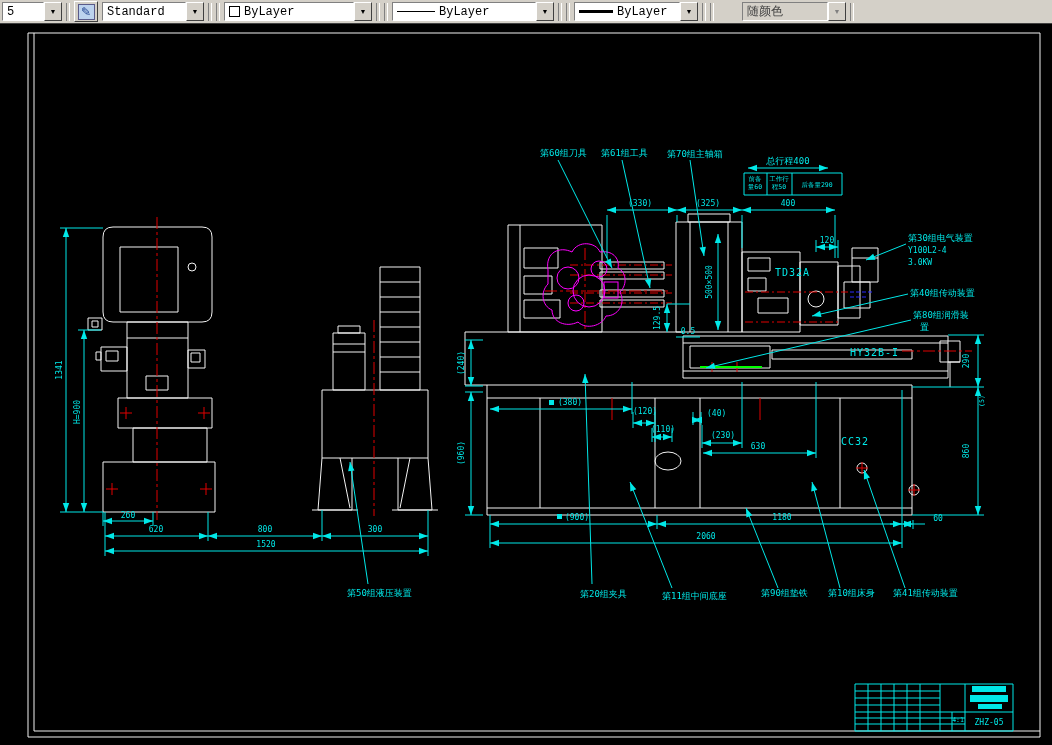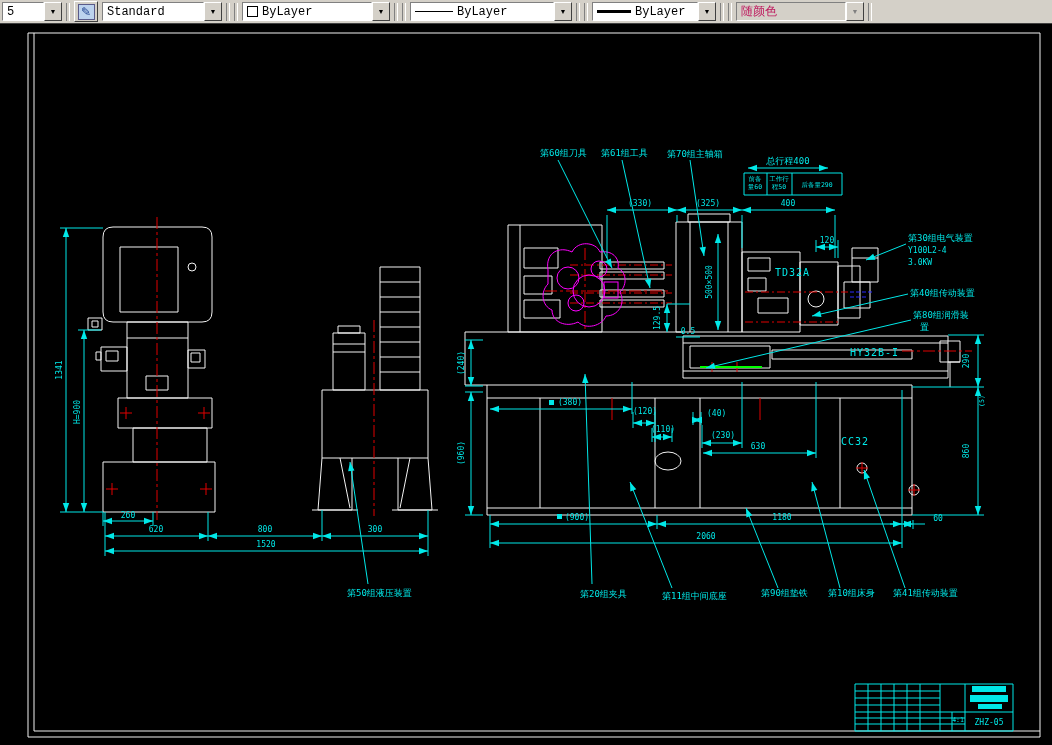--- a/index.html
+++ b/index.html
@@ -2,21 +2,21 @@
 <html><head>
 <meta charset="utf-8">
 <style>
   html,body{margin:0;padding:0;background:#000;width:1052px;height:745px;overflow:hidden;}
   body{font-family:"Liberation Sans",sans-serif;}
   
   .toolbar{height:23px;background:#d4d0c8;display:flex;align-items:center;border-bottom:1px solid #404040;position:relative;}
   .combo{display:flex;height:19px;margin:1px 2px;}
   .combo-field{background:#fff;border:1px solid;border-color:#808080 #fff #fff #808080;display:flex;align-items:center;gap:4px;padding:0 4px;font:12px "Liberation Mono",monospace;color:#000;white-space:nowrap;overflow:hidden;}
   .combo-arrow{width:16px;background:#d4d0c8;border:1px solid;border-color:#fff #404040 #404040 #fff;display:flex;align-items:center;justify-content:center;font-size:7px;color:#000;}
-  .combo.disabled .combo-field{background:#d4d0c8;color:#be185d;border-color:#808080 #fff #fff #808080;}
+  .combo.disabled .combo-field{background:#d4d0c8;color:#404040;border-color:#808080 #fff #fff #808080;margin-left:24px;}
   .combo.disabled .combo-arrow{color:#808080;}
   .tb-sep{width:2px;height:18px;border-left:1px solid #808080;border-right:1px solid #fff;margin:0 2px;}
   .tb-btn{width:22px;height:19px;margin:1px 2px;background:#d4d0c8;border:1px solid;border-color:#fff #404040 #404040 #fff;display:flex;align-items:center;justify-content:center;}
   .tb-btn .glyph{font-size:12px;color:#1a3c8c;background:#bcd2ee;border:1px solid #5a5a8a;width:15px;height:14px;display:flex;align-items:center;justify-content:center;}
   .swatch{width:9px;height:9px;background:#fff;border:1px solid #000;display:inline-block;}
   .lt-thin{width:38px;border-top:1px solid #000;display:inline-block;}
   .lt-thick{width:34px;border-top:3px solid #000;display:inline-block;}
   
   .canvas{position:relative;width:1052px;height:721px;background:#000;}
   svg{position:absolute;top:0;left:0;}
@@ -40,21 +40,21 @@
   <div class="combo" style="width:60px">
     <div class="combo-field" style="flex:1">
         <span>5</span>
       </div>
     <div class="combo-arrow">▼</div>
   </div>
   <div class="tb-sep"></div>
   <div class="tb-btn">
       <span class="glyph">✎</span>
     </div>
-  <div class="combo" style="width:120px">
+  <div class="combo" style="width:102px">
     <div class="combo-field" style="flex:1">
         <span>Standard</span>
       </div>
     <div class="combo-arrow">▼</div>
   </div>
   <div class="tb-sep"></div>
   <div class="tb-sep"></div>
   <div class="combo" style="width:148px">
     <div class="combo-field" style="flex:1">
       <span class="swatch"></span>

